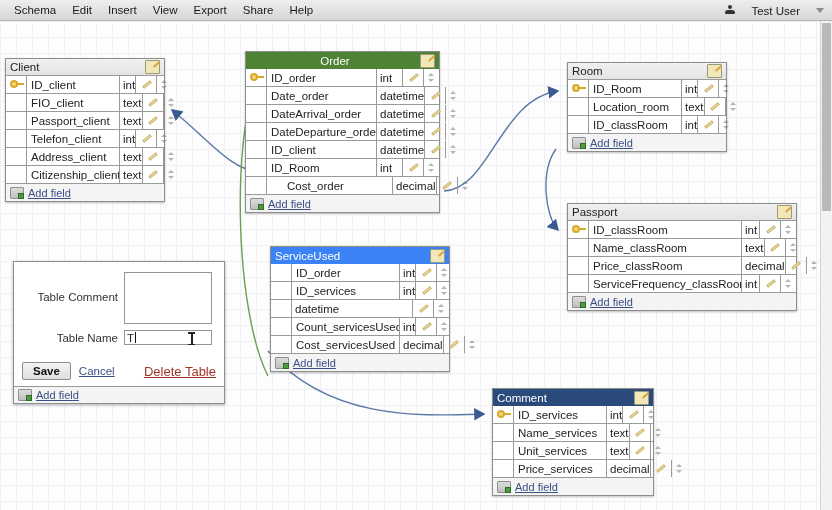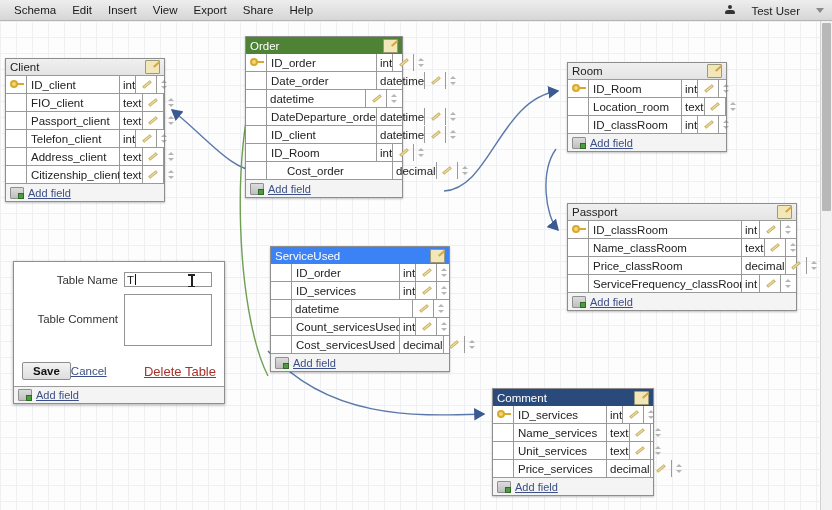--- a/index.html
+++ b/index.html
@@ -394,20 +394,21 @@
     font-size: 11.5px;
     font-weight: bold;
     padding: 2px 10px;
     cursor: pointer;
     color: #111;
   }
   .lnk-cancel {
     color: #3c4f86;
     text-decoration: underline;
     font-size: 11.5px;
+    margin-left: 8px;
     cursor: pointer;
   }
   .lnk-delete {
     color: #a4342a;
     text-decoration: underline;
     font-size: 13px;
     margin-left: auto;
     cursor: pointer;
   }
   .dlg-foot {
@@ -530,21 +531,21 @@
             <div class="c-move">
               <span class="spin"></span>
             </div>
           </div>
         </div>
         <div class="addfield-bar">
           <span class="add-icon"></span>
           <span class="af-label">Add field</span>
         </div>
       </div>
-      <div class="tbl" style="left: 245px; top: 15px; width: 158px;">
+      <div class="tbl" style="left: 245px; top: 30px; width: 195px; text-align: center;">
         <div class="tbl-head head-green">
           <div class="tbl-title">Order</div>
           <div class="edit-icon"></div>
         </div>
         <div class="rows">
           <div class="row">
             <div class="c-key">
               <span class="key-icon"></span>
             </div>
             <div class="c-name" style="flex: 0 0 105px;">ID_order</div>
@@ -562,20 +563,21 @@
             <div class="c-type" style="flex: 1 1 auto;">datetime</div>
             <div class="c-edit">
               <span class="pencil"></span>
             </div>
             <div class="c-move">
               <span class="spin"></span>
             </div>
           </div>
           <div class="row">
             <div class="c-key"></div>
+            <div class="c-name" style="flex: 0 0 105px;">DateArrival_order</div>
             <div class="c-type" style="flex: 1 1 auto;">datetime</div>
             <div class="c-edit">
               <span class="pencil"></span>
             </div>
             <div class="c-move">
               <span class="spin"></span>
             </div>
           </div>
           <div class="row">
             <div class="c-key"></div>
@@ -853,33 +855,33 @@
         </div>
         <div class="addfield-bar">
           <span class="add-icon"></span>
           <span class="af-label">Add field</span>
         </div>
       </div>
     </div>
 
   <div id="edit-dialog" style="left: 13px; top: 240px; width: 212px;">
     <div class="dlg-body">
+      <div class="dlg-row">
+        <div class="dlg-label dlg-label-tall">Table Comment</div>
+        <div class="dlg-textarea"></div>
+      </div>
       <div class="dlg-row">
         <div class="dlg-label">Table Name</div>
         <div class="dlg-input">
           <span>T</span>
             <span class="caret-bar"></span>
           <span class="i-beam">
               <span></span>
             </span>
         </div>
-      </div>
-      <div class="dlg-row">
-        <div class="dlg-label dlg-label-tall">Table Comment</div>
-        <div class="dlg-textarea"></div>
       </div>
     </div>
     <div class="dlg-actions">
       <button class="btn-save">Save</button>
       <span class="lnk-cancel">Cancel</span>
       <span class="lnk-delete">Delete Table</span>
     </div>
     <div class="addfield-bar dlg-foot">
       <span class="add-icon"></span>
       <span class="af-label">Add field</span>

